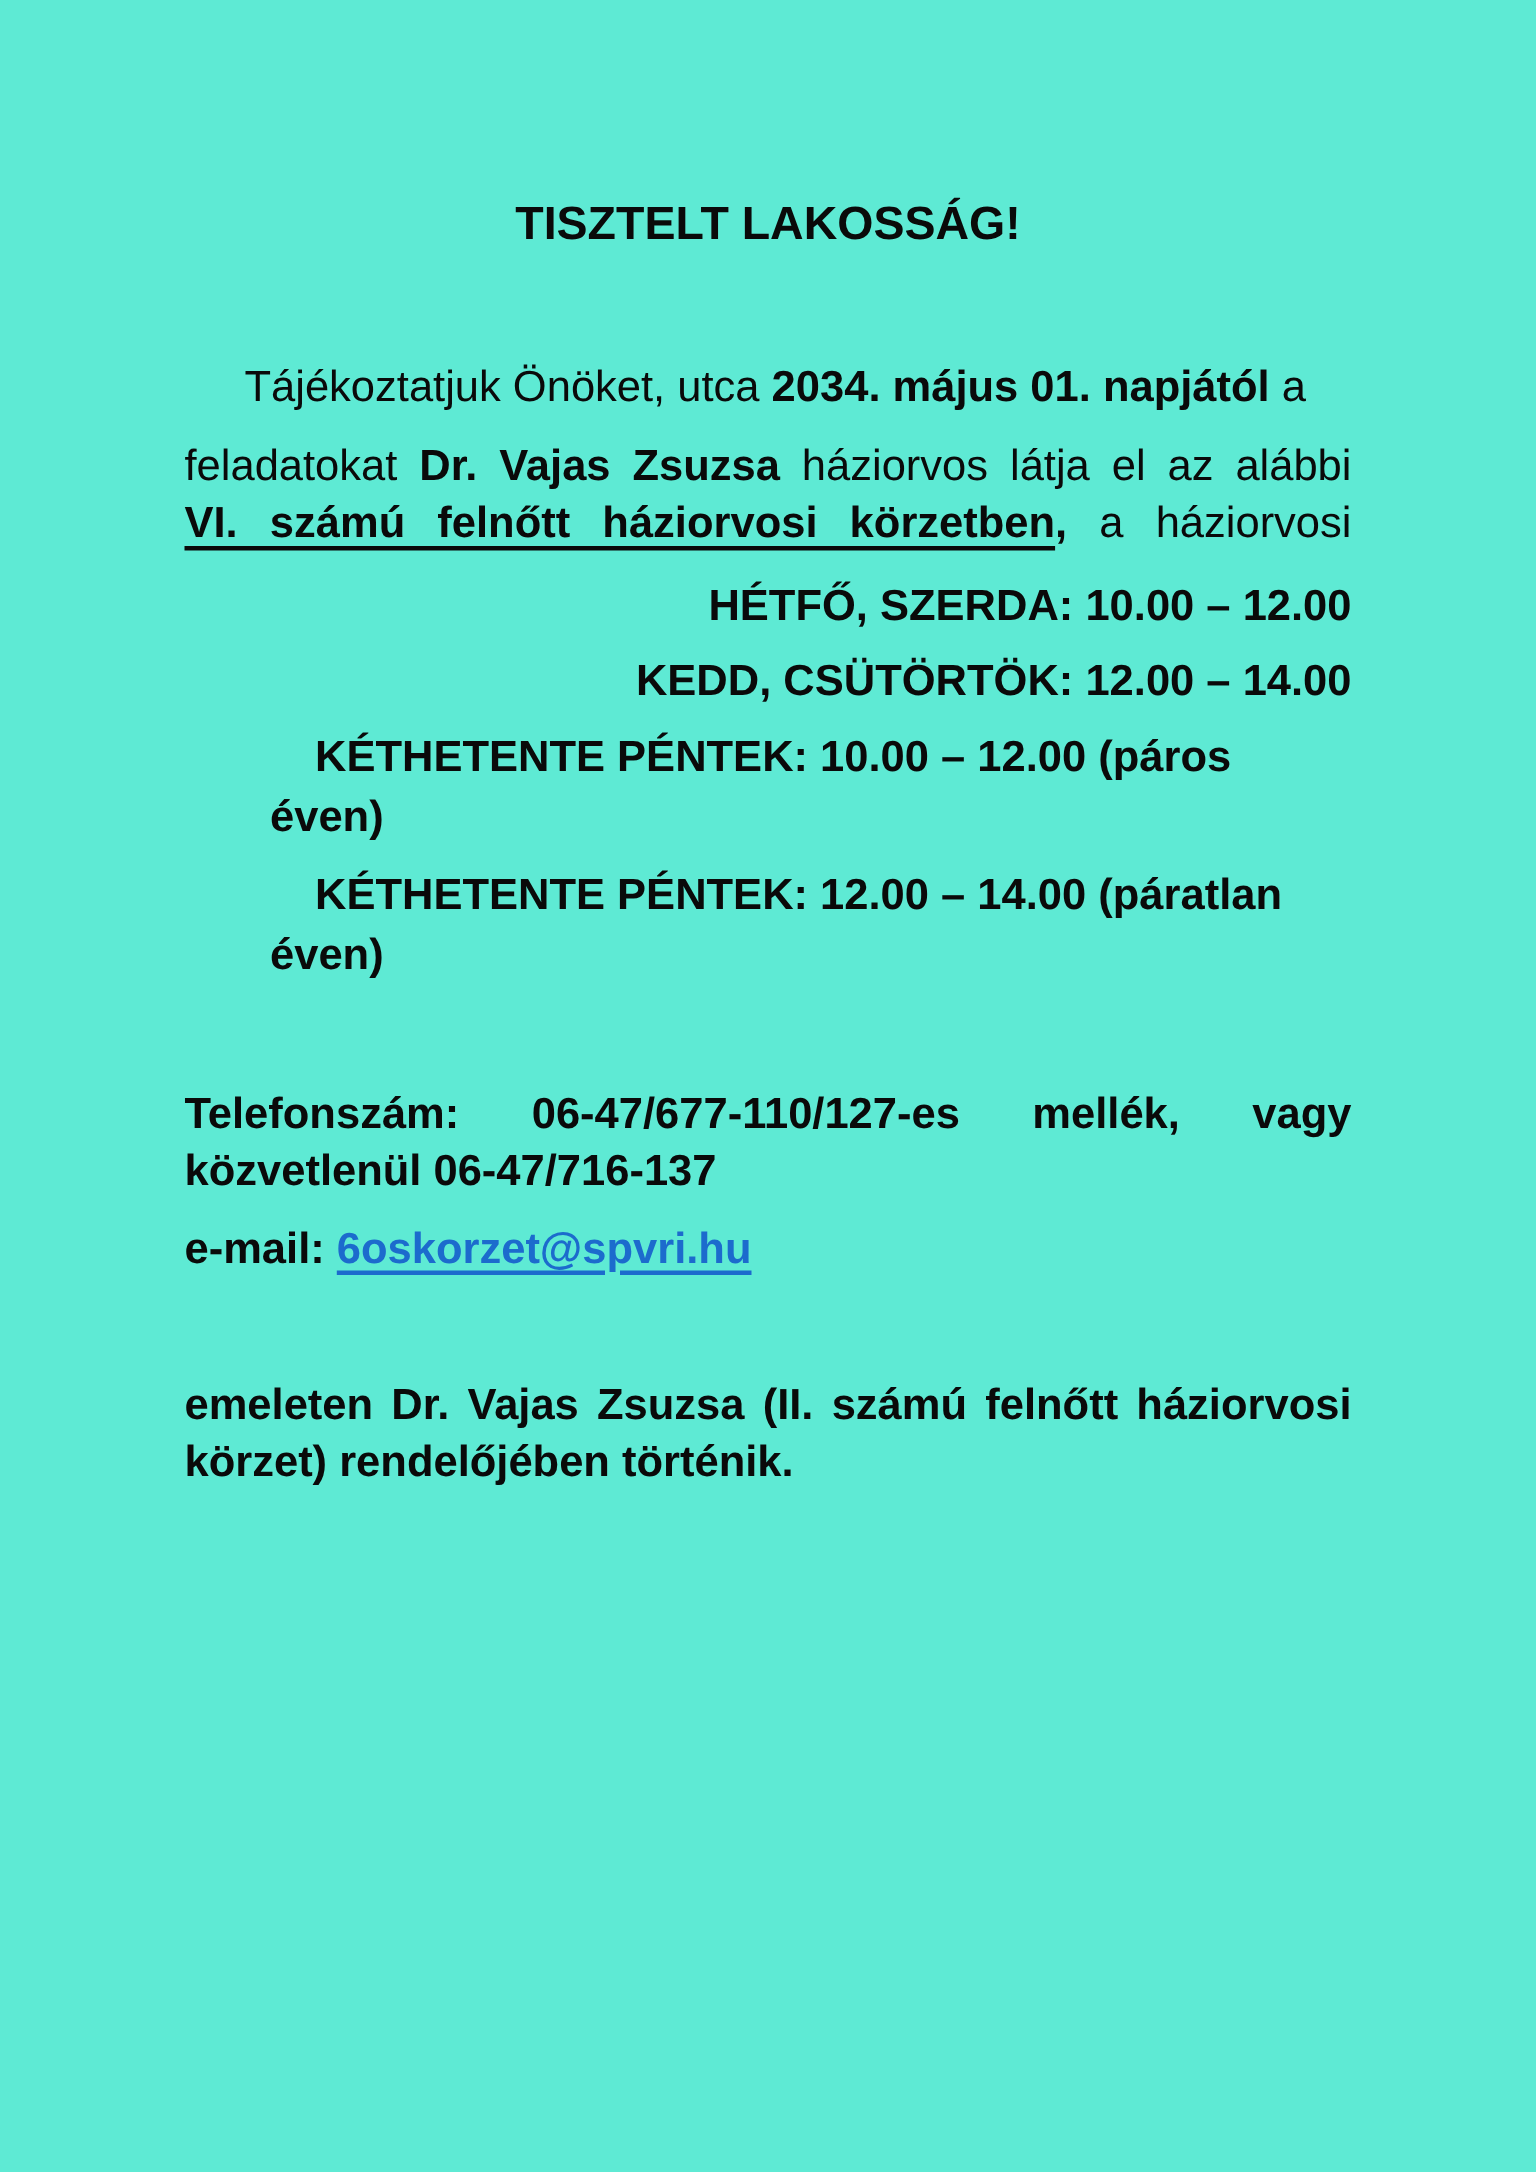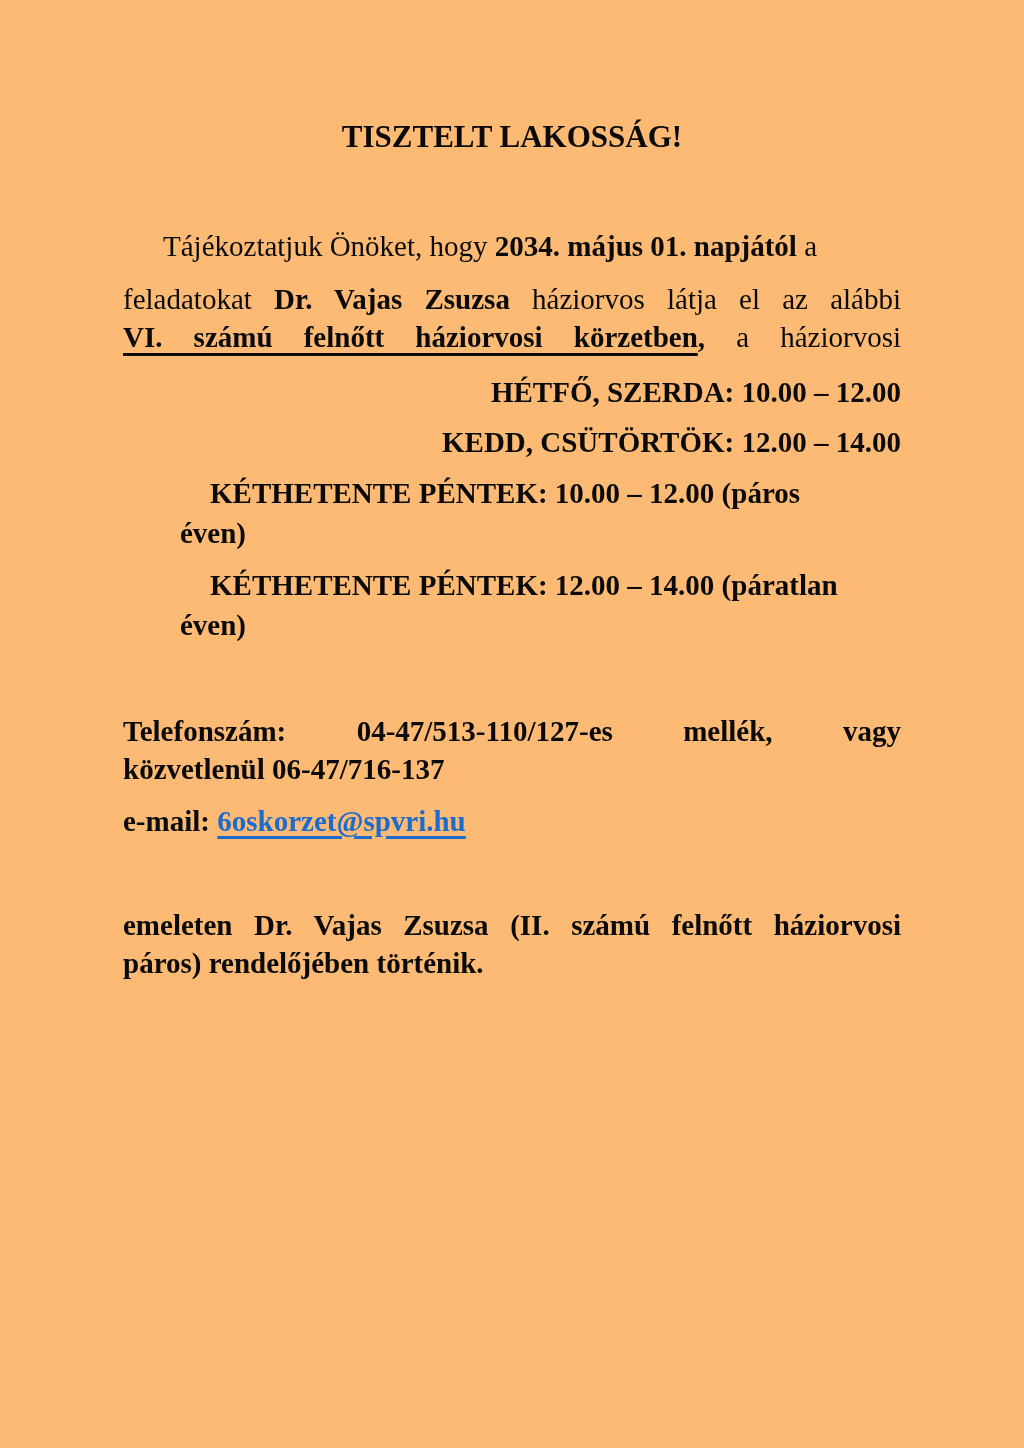--- a/index.html
+++ b/index.html
@@ -1,19 +1,19 @@
 <!DOCTYPE html>
 <html lang="hu"><head>
 <meta charset="utf-8">
 <style>
   html,body{margin:0;padding:0;background:#ffffff;}
   .page{
     width:1024px;height:1448px;box-sizing:border-box;
-    padding:0 123px;background:#fdba74;color:#0a0a0a;
-    font-family:Liberation Serif, serif;
+    padding:12px 123px;background:#5eead4;color:#0a0a0a;
+    font-family:Liberation Sans, sans-serif;
     font-size:29px;line-height:38px;overflow:hidden;
   }
   .title{
     font-size:31px;line-height:40px;font-weight:700;
     text-align:center;margin:117px 0 0 0;
   }
   .b{font-weight:700;}
   .u{text-decoration:underline;text-decoration-thickness:3px;text-underline-offset:6px;}
   .intro{margin:70px 0 0 0;text-indent:40px;white-space:nowrap;}
   .district{margin:15px 0 0 0;}
@@ -30,39 +30,39 @@
   }
   .loc{font-weight:700;margin:66px 0 0 0;}
 </style>
 </head>
 <body>
 
 <div class="page">
 
   <h1 class="title">TISZTELT LAKOSSÁG!</h1>
 
-  <p class="intro"><span>Tájékoztatjuk Önöket, hogy </span><span class="b">2034. május 01. napjától</span><span> a</span></p>
+  <p class="intro"><span>Tájékoztatjuk Önöket, utca </span><span class="b">2034. május 01. napjától</span><span> a</span></p>
 
   <div class="district">
     <div class="jline"><span>feladatokat </span><span class="b">Dr. Vajas Zsuzsa</span><span> háziorvos látja el az alábbi</span></div>
     <div class="jline"><span class="b u">VI. számú felnőtt háziorvosi körzetben</span><span class="b">,</span><span> a háziorvosi</span></div>
   </div>
 
   <div class="sched center first">HÉTFŐ, SZERDA: 10.00 – 12.00</div>
   <div class="sched center">KEDD, CSÜTÖRTÖK: 12.00 – 14.00</div>
   <div class="sched indent">KÉTHETENTE PÉNTEK: 10.00 – 12.00 (páros
 éven)</div>
   <div class="sched indent">KÉTHETENTE PÉNTEK: 12.00 – 14.00 (páratlan
 éven)</div>
 
   <div class="phone">
-    <div class="jline">Telefonszám: 04-47/513-110/127-es mellék, vagy</div>
+    <div class="jline">Telefonszám: 06-47/677-110/127-es mellék, vagy</div>
     <div>közvetlenül 06-47/716-137</div>
   </div>
 
   <p class="email"><span>e-mail: </span><a class="email-link">6oskorzet@spvri.hu</a></p>
 
   <div class="loc">
     <div class="jline">emeleten Dr. Vajas Zsuzsa (II. számú felnőtt háziorvosi</div>
-    <div>páros) rendelőjében történik.</div>
+    <div>körzet) rendelőjében történik.</div>
   </div>
 
 </div>
 
 </body></html>

